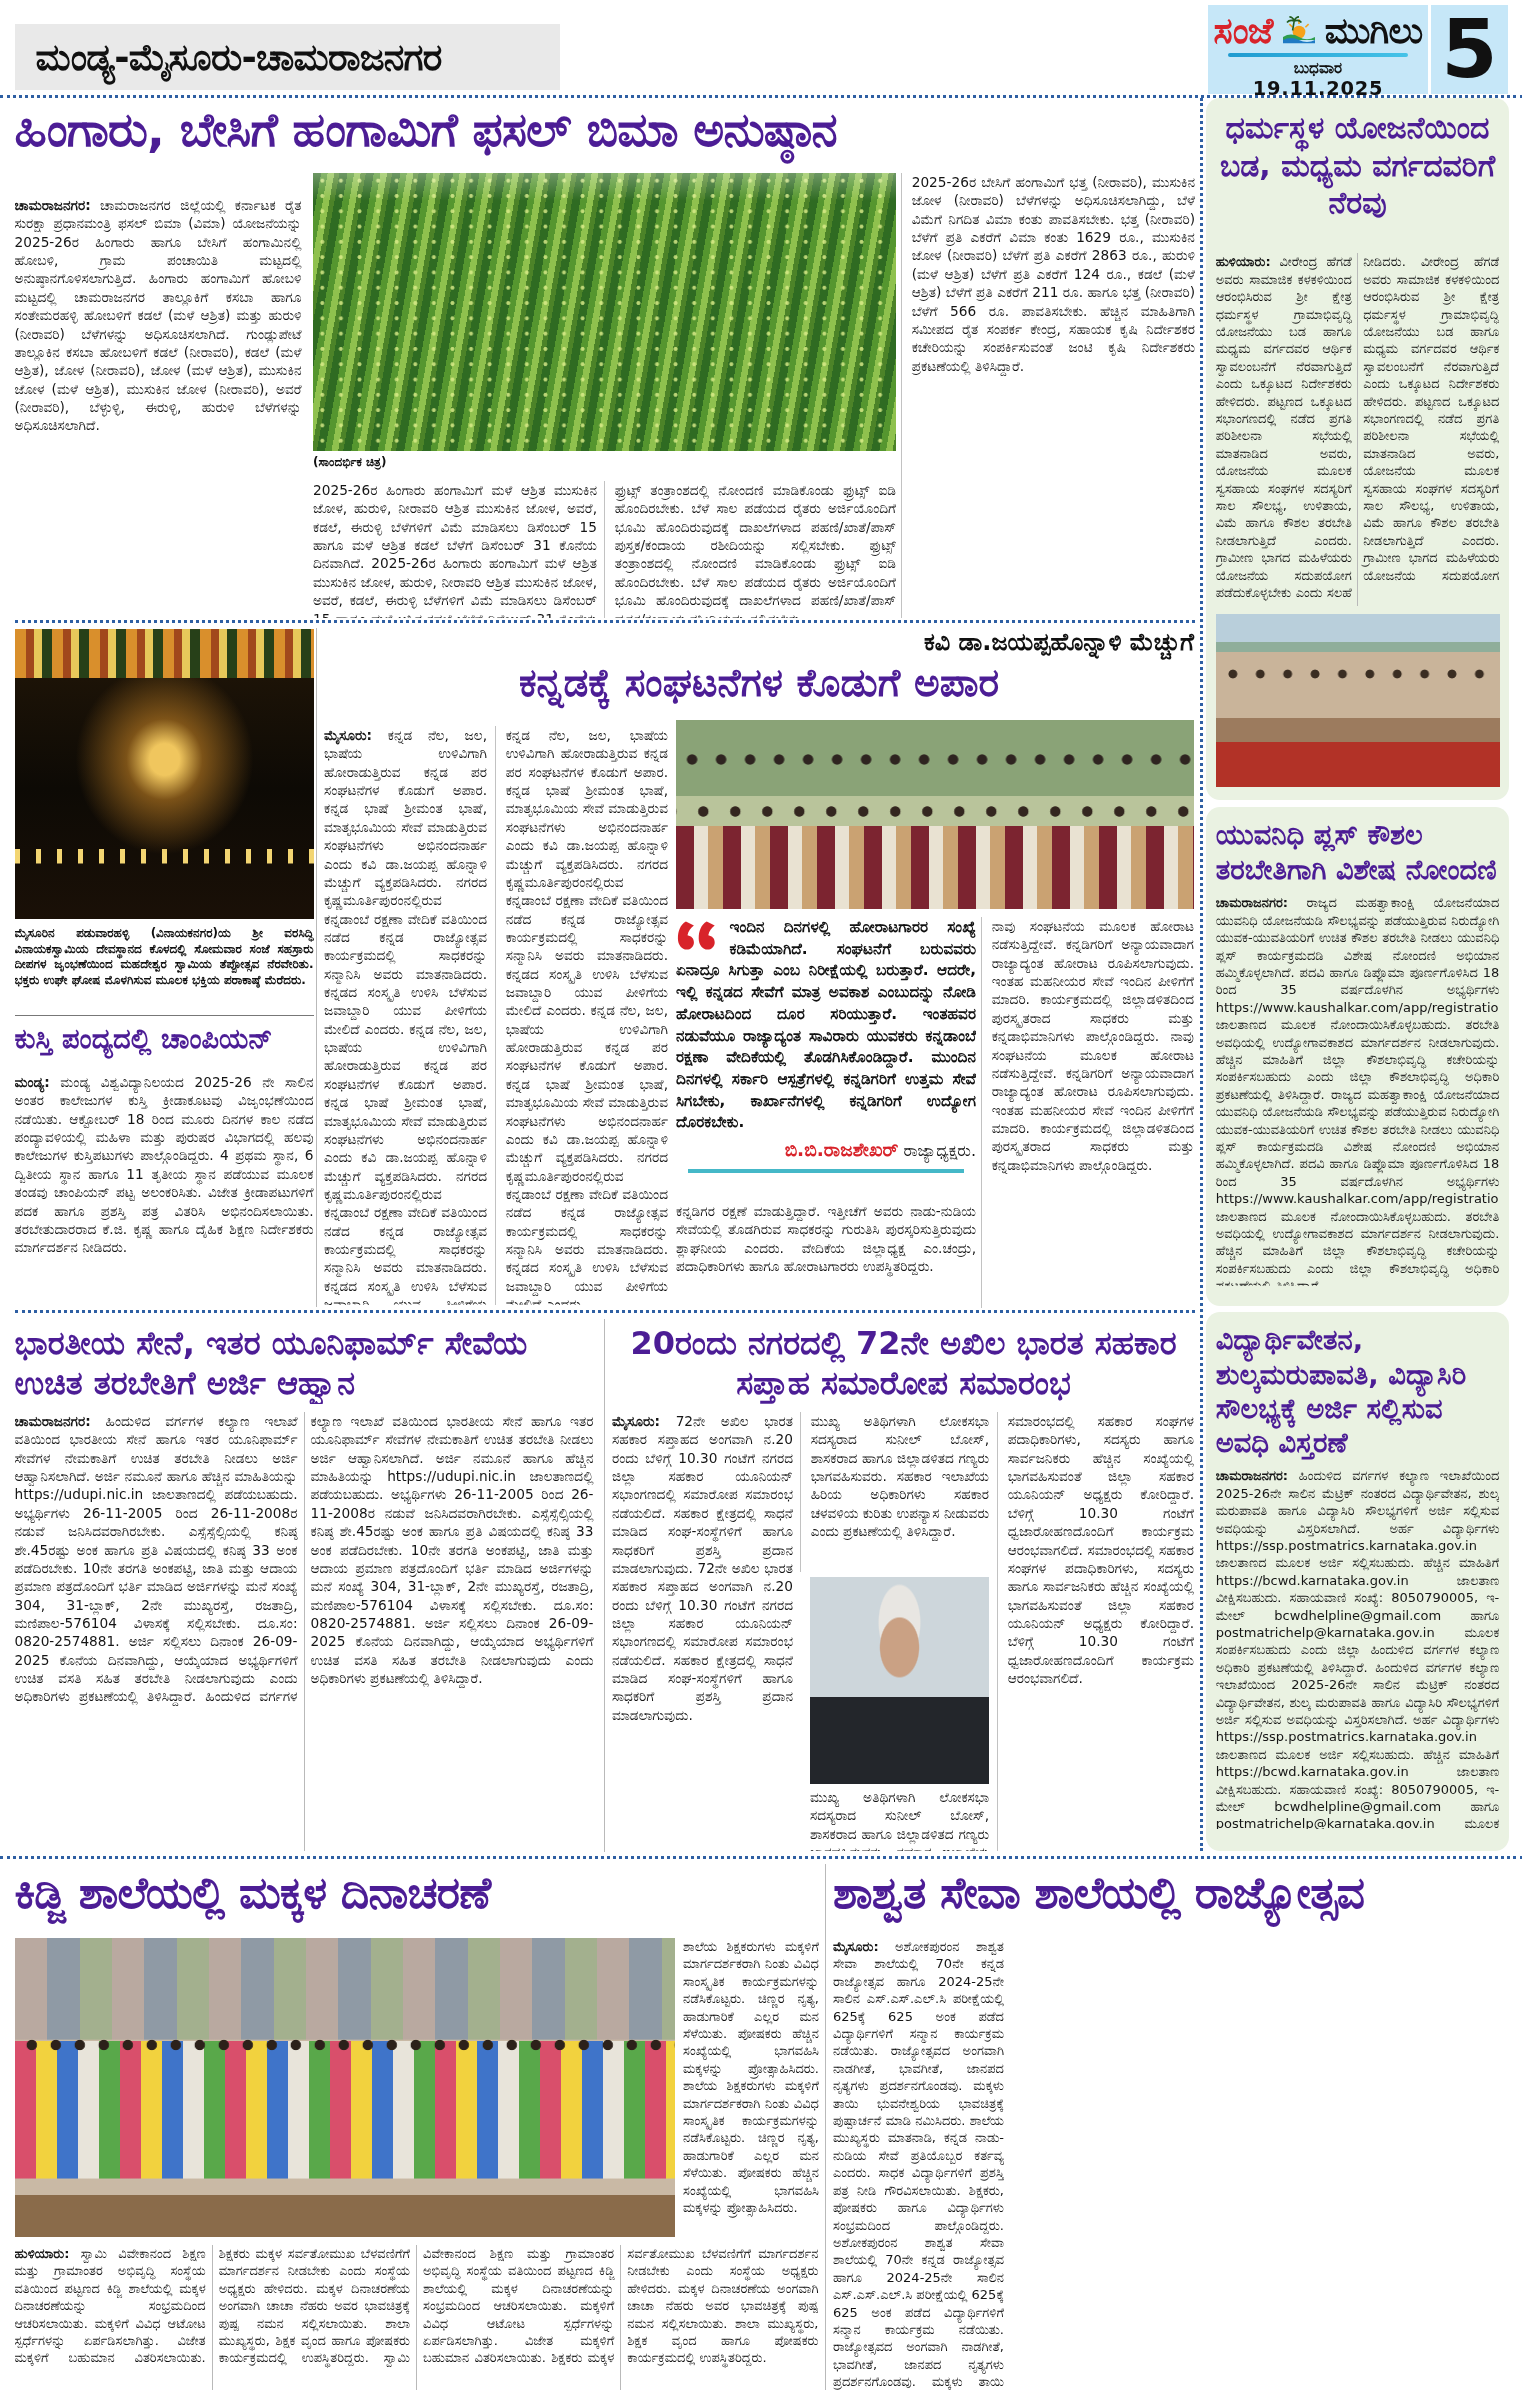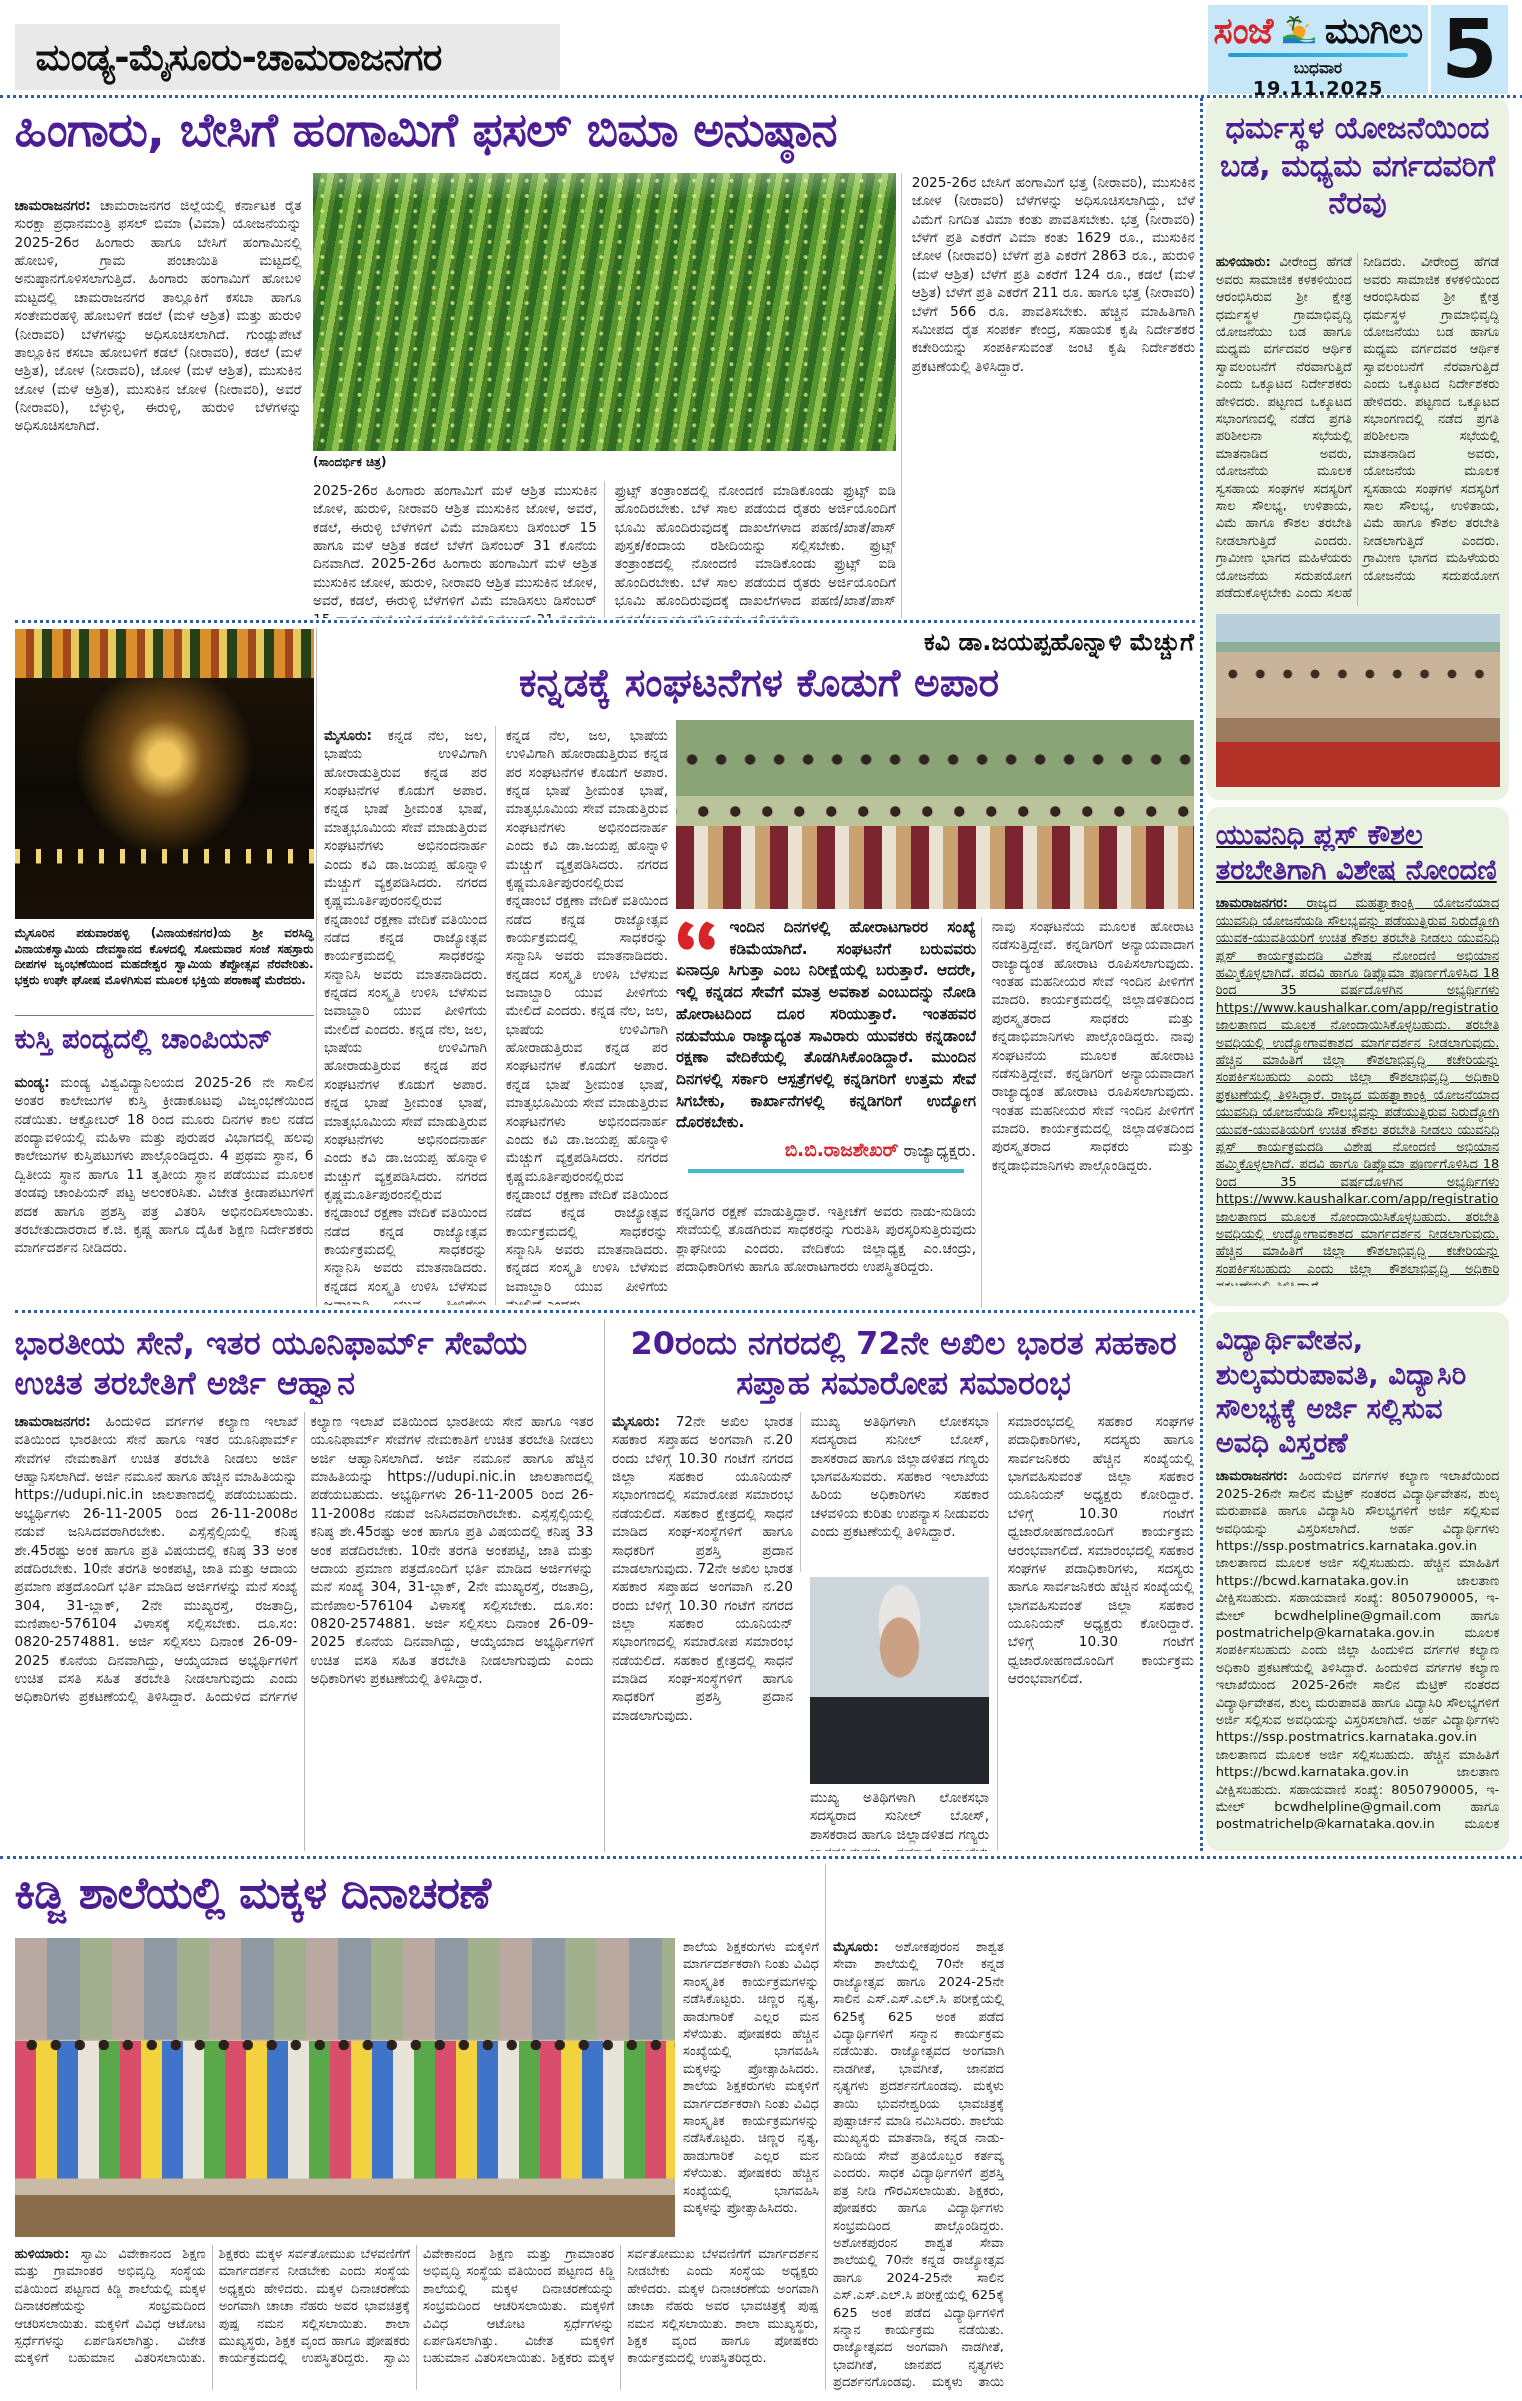--- a/index.html
+++ b/index.html
@@ -125,21 +125,21 @@
 
   <div class="abs greenbox" style="left:1206px;top:98px;width:303px;height:702px;">
     <div class="h center" style="font-size:30px;line-height:1.25;height:144px;overflow:hidden;">ಧರ್ಮಸ್ಥಳ ಯೋಜನೆಯಿಂದ ಬಡ, ಮಧ್ಯಮ ವರ್ಗದವರಿಗೆ ನೆರವು</div>
     <div class="body" style="column-count:2;column-gap:11.3px;column-rule:0.8px solid #b9b9b9;height:353px;font-size:13px;">
       <strong>ಹುಳಿಯಾರು:</strong>
       <span>ವೀರೇಂದ್ರ ಹೆಗಡೆ ಅವರು ಸಾಮಾಜಿಕ ಕಳಕಳಿಯಿಂದ ಆರಂಭಿಸಿರುವ ಶ್ರೀ ಕ್ಷೇತ್ರ ಧರ್ಮಸ್ಥಳ ಗ್ರಾಮಾಭಿವೃದ್ಧಿ ಯೋಜನೆಯು ಬಡ ಹಾಗೂ ಮಧ್ಯಮ ವರ್ಗದವರ ಆರ್ಥಿಕ ಸ್ವಾವಲಂಬನೆಗೆ ನೆರವಾಗುತ್ತಿದೆ ಎಂದು ಒಕ್ಕೂಟದ ನಿರ್ದೇಶಕರು ಹೇಳಿದರು. ಪಟ್ಟಣದ ಒಕ್ಕೂಟದ ಸಭಾಂಗಣದಲ್ಲಿ ನಡೆದ ಪ್ರಗತಿ ಪರಿಶೀಲನಾ ಸಭೆಯಲ್ಲಿ ಮಾತನಾಡಿದ ಅವರು, ಯೋಜನೆಯ ಮೂಲಕ ಸ್ವಸಹಾಯ ಸಂಘಗಳ ಸದಸ್ಯರಿಗೆ ಸಾಲ ಸೌಲಭ್ಯ, ಉಳಿತಾಯ, ವಿಮೆ ಹಾಗೂ ಕೌಶಲ ತರಬೇತಿ ನೀಡಲಾಗುತ್ತಿದೆ ಎಂದರು. ಗ್ರಾಮೀಣ ಭಾಗದ ಮಹಿಳೆಯರು ಯೋಜನೆಯ ಸದುಪಯೋಗ ಪಡೆದುಕೊಳ್ಳಬೇಕು ಎಂದು ಸಲಹೆ ನೀಡಿದರು. ವೀರೇಂದ್ರ ಹೆಗಡೆ ಅವರು ಸಾಮಾಜಿಕ ಕಳಕಳಿಯಿಂದ ಆರಂಭಿಸಿರುವ ಶ್ರೀ ಕ್ಷೇತ್ರ ಧರ್ಮಸ್ಥಳ ಗ್ರಾಮಾಭಿವೃದ್ಧಿ ಯೋಜನೆಯು ಬಡ ಹಾಗೂ ಮಧ್ಯಮ ವರ್ಗದವರ ಆರ್ಥಿಕ ಸ್ವಾವಲಂಬನೆಗೆ ನೆರವಾಗುತ್ತಿದೆ ಎಂದು ಒಕ್ಕೂಟದ ನಿರ್ದೇಶಕರು ಹೇಳಿದರು. ಪಟ್ಟಣದ ಒಕ್ಕೂಟದ ಸಭಾಂಗಣದಲ್ಲಿ ನಡೆದ ಪ್ರಗತಿ ಪರಿಶೀಲನಾ ಸಭೆಯಲ್ಲಿ ಮಾತನಾಡಿದ ಅವರು, ಯೋಜನೆಯ ಮೂಲಕ ಸ್ವಸಹಾಯ ಸಂಘಗಳ ಸದಸ್ಯರಿಗೆ ಸಾಲ ಸೌಲಭ್ಯ, ಉಳಿತಾಯ, ವಿಮೆ ಹಾಗೂ ಕೌಶಲ ತರಬೇತಿ ನೀಡಲಾಗುತ್ತಿದೆ ಎಂದರು. ಗ್ರಾಮೀಣ ಭಾಗದ ಮಹಿಳೆಯರು ಯೋಜನೆಯ ಸದುಪಯೋಗ ಪಡೆದುಕೊಳ್ಳಬೇಕು ಎಂದು ಸಲಹೆ ನೀಡಿದರು.</span>
     </div>
     <div class="ph" id="ph-event" style="width:284px;height:173px;margin-top:8px;"></div>
   </div>
 
-  <div class="abs greenbox" style="left:1206px;top:807px;width:303px;height:499px;text-decoration:underline;">
+  <div class="abs greenbox" style="left:1206px;top:807px;width:303px;height:499px;">
     <div class="h" style="font-size:27.4px;line-height:1.25;height:76px;overflow:hidden;">ಯುವನಿಧಿ ಪ್ಲಸ್ ಕೌಶಲ ತರಬೇತಿಗಾಗಿ ವಿಶೇಷ ನೋಂದಣಿ</div>
     <div class="body" style="height:392px;font-size:13px;">
       <strong>ಚಾಮರಾಜನಗರ:</strong>
       <span>ರಾಜ್ಯದ ಮಹತ್ವಾಕಾಂಕ್ಷಿ ಯೋಜನೆಯಾದ ಯುವನಿಧಿ ಯೋಜನೆಯಡಿ ಸೌಲಭ್ಯವನ್ನು ಪಡೆಯುತ್ತಿರುವ ನಿರುದ್ಯೋಗಿ ಯುವಕ-ಯುವತಿಯರಿಗೆ ಉಚಿತ ಕೌಶಲ ತರಬೇತಿ ನೀಡಲು ಯುವನಿಧಿ ಪ್ಲಸ್ ಕಾರ್ಯಕ್ರಮದಡಿ ವಿಶೇಷ ನೋಂದಣಿ ಅಭಿಯಾನ ಹಮ್ಮಿಕೊಳ್ಳಲಾಗಿದೆ. ಪದವಿ ಹಾಗೂ ಡಿಪ್ಲೊಮಾ ಪೂರ್ಣಗೊಳಿಸಿದ 18 ರಿಂದ 35 ವರ್ಷದೊಳಗಿನ ಅಭ್ಯರ್ಥಿಗಳು https://www.kaushalkar.com/app/registration.verify ಜಾಲತಾಣದ ಮೂಲಕ ನೋಂದಾಯಿಸಿಕೊಳ್ಳಬಹುದು. ತರಬೇತಿ ಅವಧಿಯಲ್ಲಿ ಉದ್ಯೋಗಾವಕಾಶದ ಮಾರ್ಗದರ್ಶನ ನೀಡಲಾಗುವುದು. ಹೆಚ್ಚಿನ ಮಾಹಿತಿಗೆ ಜಿಲ್ಲಾ ಕೌಶಲಾಭಿವೃದ್ಧಿ ಕಚೇರಿಯನ್ನು ಸಂಪರ್ಕಿಸಬಹುದು ಎಂದು ಜಿಲ್ಲಾ ಕೌಶಲಾಭಿವೃದ್ಧಿ ಅಧಿಕಾರಿ ಪ್ರಕಟಣೆಯಲ್ಲಿ ತಿಳಿಸಿದ್ದಾರೆ. ರಾಜ್ಯದ ಮಹತ್ವಾಕಾಂಕ್ಷಿ ಯೋಜನೆಯಾದ ಯುವನಿಧಿ ಯೋಜನೆಯಡಿ ಸೌಲಭ್ಯವನ್ನು ಪಡೆಯುತ್ತಿರುವ ನಿರುದ್ಯೋಗಿ ಯುವಕ-ಯುವತಿಯರಿಗೆ ಉಚಿತ ಕೌಶಲ ತರಬೇತಿ ನೀಡಲು ಯುವನಿಧಿ ಪ್ಲಸ್ ಕಾರ್ಯಕ್ರಮದಡಿ ವಿಶೇಷ ನೋಂದಣಿ ಅಭಿಯಾನ ಹಮ್ಮಿಕೊಳ್ಳಲಾಗಿದೆ. ಪದವಿ ಹಾಗೂ ಡಿಪ್ಲೊಮಾ ಪೂರ್ಣಗೊಳಿಸಿದ 18 ರಿಂದ 35 ವರ್ಷದೊಳಗಿನ ಅಭ್ಯರ್ಥಿಗಳು https://www.kaushalkar.com/app/registration.verify ಜಾಲತಾಣದ ಮೂಲಕ ನೋಂದಾಯಿಸಿಕೊಳ್ಳಬಹುದು. ತರಬೇತಿ ಅವಧಿಯಲ್ಲಿ ಉದ್ಯೋಗಾವಕಾಶದ ಮಾರ್ಗದರ್ಶನ ನೀಡಲಾಗುವುದು. ಹೆಚ್ಚಿನ ಮಾಹಿತಿಗೆ ಜಿಲ್ಲಾ ಕೌಶಲಾಭಿವೃದ್ಧಿ ಕಚೇರಿಯನ್ನು ಸಂಪರ್ಕಿಸಬಹುದು ಎಂದು ಜಿಲ್ಲಾ ಕೌಶಲಾಭಿವೃದ್ಧಿ ಅಧಿಕಾರಿ ಪ್ರಕಟಣೆಯಲ್ಲಿ ತಿಳಿಸಿದ್ದಾರೆ.</span>
     </div>
   </div>
 
   <div class="abs greenbox" style="left:1206px;top:1312px;width:303px;height:539px;">
     <div class="h" style="font-size:27.4px;line-height:1.25;height:144px;overflow:hidden;">ವಿದ್ಯಾರ್ಥಿವೇತನ, ಶುಲ್ಕಮರುಪಾವತಿ, ವಿದ್ಯಾಸಿರಿ ಸೌಲಭ್ಯಕ್ಕೆ ಅರ್ಜಿ ಸಲ್ಲಿಸುವ ಅವಧಿ ವಿಸ್ತರಣೆ</div>
     <div class="body" style="height:362px;font-size:13px;">
@@ -209,19 +209,20 @@
   <div class="abs vr" style="left:825px;top:1864px;height:526px;"></div>
 
   <div class="abs h" style="left:14.5px;top:1867px;width:807px;height:65px;font-size:44px;letter-spacing:-0.8px;">ಕಿಡ್ಜಿ ಶಾಲೆಯಲ್ಲಿ ಮಕ್ಕಳ ದಿನಾಚರಣೆ</div>
   <div class="abs ph" id="ph-children" style="left:14.5px;top:1938px;width:660px;height:299px;"></div>
   <div class="abs body" style="left:683px;top:1938px;width:136px;height:299px;font-size:13px;">ಶಾಲೆಯ ಶಿಕ್ಷಕರುಗಳು ಮಕ್ಕಳಿಗೆ ಮಾರ್ಗದರ್ಶಕರಾಗಿ ನಿಂತು ವಿವಿಧ ಸಾಂಸ್ಕೃತಿಕ ಕಾರ್ಯಕ್ರಮಗಳನ್ನು ನಡೆಸಿಕೊಟ್ಟರು. ಚಿಣ್ಣರ ನೃತ್ಯ, ಹಾಡುಗಾರಿಕೆ ಎಲ್ಲರ ಮನ ಸೆಳೆಯಿತು. ಪೋಷಕರು ಹೆಚ್ಚಿನ ಸಂಖ್ಯೆಯಲ್ಲಿ ಭಾಗವಹಿಸಿ ಮಕ್ಕಳನ್ನು ಪ್ರೋತ್ಸಾಹಿಸಿದರು. ಶಾಲೆಯ ಶಿಕ್ಷಕರುಗಳು ಮಕ್ಕಳಿಗೆ ಮಾರ್ಗದರ್ಶಕರಾಗಿ ನಿಂತು ವಿವಿಧ ಸಾಂಸ್ಕೃತಿಕ ಕಾರ್ಯಕ್ರಮಗಳನ್ನು ನಡೆಸಿಕೊಟ್ಟರು. ಚಿಣ್ಣರ ನೃತ್ಯ, ಹಾಡುಗಾರಿಕೆ ಎಲ್ಲರ ಮನ ಸೆಳೆಯಿತು. ಪೋಷಕರು ಹೆಚ್ಚಿನ ಸಂಖ್ಯೆಯಲ್ಲಿ ಭಾಗವಹಿಸಿ ಮಕ್ಕಳನ್ನು ಪ್ರೋತ್ಸಾಹಿಸಿದರು.</div>
   <div class="abs body" style="left:14.5px;top:2245px;width:804px;height:145px;column-count:4;column-gap:13px;column-rule:0.8px solid #b9b9b9;font-size:13px;">
     <strong>ಹುಳಿಯಾರು:</strong>
     <span>ಸ್ವಾಮಿ ವಿವೇಕಾನಂದ ಶಿಕ್ಷಣ ಮತ್ತು ಗ್ರಾಮಾಂತರ ಅಭಿವೃದ್ಧಿ ಸಂಸ್ಥೆಯ ವತಿಯಿಂದ ಪಟ್ಟಣದ ಕಿಡ್ಜಿ ಶಾಲೆಯಲ್ಲಿ ಮಕ್ಕಳ ದಿನಾಚರಣೆಯನ್ನು ಸಂಭ್ರಮದಿಂದ ಆಚರಿಸಲಾಯಿತು. ಮಕ್ಕಳಿಗೆ ವಿವಿಧ ಆಟೋಟ ಸ್ಪರ್ಧೆಗಳನ್ನು ಏರ್ಪಡಿಸಲಾಗಿತ್ತು. ವಿಜೇತ ಮಕ್ಕಳಿಗೆ ಬಹುಮಾನ ವಿತರಿಸಲಾಯಿತು. ಶಿಕ್ಷಕರು ಮಕ್ಕಳ ಸರ್ವತೋಮುಖ ಬೆಳವಣಿಗೆಗೆ ಮಾರ್ಗದರ್ಶನ ನೀಡಬೇಕು ಎಂದು ಸಂಸ್ಥೆಯ ಅಧ್ಯಕ್ಷರು ಹೇಳಿದರು. ಮಕ್ಕಳ ದಿನಾಚರಣೆಯ ಅಂಗವಾಗಿ ಚಾಚಾ ನೆಹರು ಅವರ ಭಾವಚಿತ್ರಕ್ಕೆ ಪುಷ್ಪ ನಮನ ಸಲ್ಲಿಸಲಾಯಿತು. ಶಾಲಾ ಮುಖ್ಯಸ್ಥರು, ಶಿಕ್ಷಕ ವೃಂದ ಹಾಗೂ ಪೋಷಕರು ಕಾರ್ಯಕ್ರಮದಲ್ಲಿ ಉಪಸ್ಥಿತರಿದ್ದರು. ಸ್ವಾಮಿ ವಿವೇಕಾನಂದ ಶಿಕ್ಷಣ ಮತ್ತು ಗ್ರಾಮಾಂತರ ಅಭಿವೃದ್ಧಿ ಸಂಸ್ಥೆಯ ವತಿಯಿಂದ ಪಟ್ಟಣದ ಕಿಡ್ಜಿ ಶಾಲೆಯಲ್ಲಿ ಮಕ್ಕಳ ದಿನಾಚರಣೆಯನ್ನು ಸಂಭ್ರಮದಿಂದ ಆಚರಿಸಲಾಯಿತು. ಮಕ್ಕಳಿಗೆ ವಿವಿಧ ಆಟೋಟ ಸ್ಪರ್ಧೆಗಳನ್ನು ಏರ್ಪಡಿಸಲಾಗಿತ್ತು. ವಿಜೇತ ಮಕ್ಕಳಿಗೆ ಬಹುಮಾನ ವಿತರಿಸಲಾಯಿತು. ಶಿಕ್ಷಕರು ಮಕ್ಕಳ ಸರ್ವತೋಮುಖ ಬೆಳವಣಿಗೆಗೆ ಮಾರ್ಗದರ್ಶನ ನೀಡಬೇಕು ಎಂದು ಸಂಸ್ಥೆಯ ಅಧ್ಯಕ್ಷರು ಹೇಳಿದರು. ಮಕ್ಕಳ ದಿನಾಚರಣೆಯ ಅಂಗವಾಗಿ ಚಾಚಾ ನೆಹರು ಅವರ ಭಾವಚಿತ್ರಕ್ಕೆ ಪುಷ್ಪ ನಮನ ಸಲ್ಲಿಸಲಾಯಿತು. ಶಾಲಾ ಮುಖ್ಯಸ್ಥರು, ಶಿಕ್ಷಕ ವೃಂದ ಹಾಗೂ ಪೋಷಕರು ಕಾರ್ಯಕ್ರಮದಲ್ಲಿ ಉಪಸ್ಥಿತರಿದ್ದರು.</span>
   </div>
 
+  <div class="abs h" style="left:833px;top:1867px;width:676px;height:65px;font-size:44px;letter-spacing:-0.8px;">ಶಾಶ್ವತ ಸೇವಾ ಶಾಲೆಯಲ್ಲಿ ರಾಜ್ಯೋತ್ಸವ</div>
   <div class="abs body" style="left:833px;top:1938px;width:171px;height:452px;font-size:13px;">
     <strong>ಮೈಸೂರು:</strong>
     <span>ಅಶೋಕಪುರಂನ ಶಾಶ್ವತ ಸೇವಾ ಶಾಲೆಯಲ್ಲಿ 70ನೇ ಕನ್ನಡ ರಾಜ್ಯೋತ್ಸವ ಹಾಗೂ 2024-25ನೇ ಸಾಲಿನ ಎಸ್.ಎಸ್.ಎಲ್.ಸಿ ಪರೀಕ್ಷೆಯಲ್ಲಿ 625ಕ್ಕೆ 625 ಅಂಕ ಪಡೆದ ವಿದ್ಯಾರ್ಥಿಗಳಿಗೆ ಸನ್ಮಾನ ಕಾರ್ಯಕ್ರಮ ನಡೆಯಿತು. ರಾಜ್ಯೋತ್ಸವದ ಅಂಗವಾಗಿ ನಾಡಗೀತೆ, ಭಾವಗೀತೆ, ಜಾನಪದ ನೃತ್ಯಗಳು ಪ್ರದರ್ಶನಗೊಂಡವು. ಮಕ್ಕಳು ತಾಯಿ ಭುವನೇಶ್ವರಿಯ ಭಾವಚಿತ್ರಕ್ಕೆ ಪುಷ್ಪಾರ್ಚನೆ ಮಾಡಿ ನಮಿಸಿದರು. ಶಾಲೆಯ ಮುಖ್ಯಸ್ಥರು ಮಾತನಾಡಿ, ಕನ್ನಡ ನಾಡು-ನುಡಿಯ ಸೇವೆ ಪ್ರತಿಯೊಬ್ಬರ ಕರ್ತವ್ಯ ಎಂದರು. ಸಾಧಕ ವಿದ್ಯಾರ್ಥಿಗಳಿಗೆ ಪ್ರಶಸ್ತಿ ಪತ್ರ ನೀಡಿ ಗೌರವಿಸಲಾಯಿತು. ಶಿಕ್ಷಕರು, ಪೋಷಕರು ಹಾಗೂ ವಿದ್ಯಾರ್ಥಿಗಳು ಸಂಭ್ರಮದಿಂದ ಪಾಲ್ಗೊಂಡಿದ್ದರು. ಅಶೋಕಪುರಂನ ಶಾಶ್ವತ ಸೇವಾ ಶಾಲೆಯಲ್ಲಿ 70ನೇ ಕನ್ನಡ ರಾಜ್ಯೋತ್ಸವ ಹಾಗೂ 2024-25ನೇ ಸಾಲಿನ ಎಸ್.ಎಸ್.ಎಲ್.ಸಿ ಪರೀಕ್ಷೆಯಲ್ಲಿ 625ಕ್ಕೆ 625 ಅಂಕ ಪಡೆದ ವಿದ್ಯಾರ್ಥಿಗಳಿಗೆ ಸನ್ಮಾನ ಕಾರ್ಯಕ್ರಮ ನಡೆಯಿತು. ರಾಜ್ಯೋತ್ಸವದ ಅಂಗವಾಗಿ ನಾಡಗೀತೆ, ಭಾವಗೀತೆ, ಜಾನಪದ ನೃತ್ಯಗಳು ಪ್ರದರ್ಶನಗೊಂಡವು. ಮಕ್ಕಳು ತಾಯಿ ಭುವನೇಶ್ವರಿಯ ಭಾವಚಿತ್ರಕ್ಕೆ ಪುಷ್ಪಾರ್ಚನೆ ಮಾಡಿ ನಮಿಸಿದರು. ಶಾಲೆಯ ಮುಖ್ಯಸ್ಥರು ಮಾತನಾಡಿ, ಕನ್ನಡ ನಾಡು-ನುಡಿಯ ಸೇವೆ ಪ್ರತಿಯೊಬ್ಬರ ಕರ್ತವ್ಯ ಎಂದರು. ಸಾಧಕ ವಿದ್ಯಾರ್ಥಿಗಳಿಗೆ ಪ್ರಶಸ್ತಿ ಪತ್ರ ನೀಡಿ ಗೌರವಿಸಲಾಯಿತು. ಶಿಕ್ಷಕರು, ಪೋಷಕರು ಹಾಗೂ ವಿದ್ಯಾರ್ಥಿಗಳು ಸಂಭ್ರಮದಿಂದ ಪಾಲ್ಗೊಂಡಿದ್ದರು.</span>
   </div>
 
 </div>
 
 
 </body></html>

